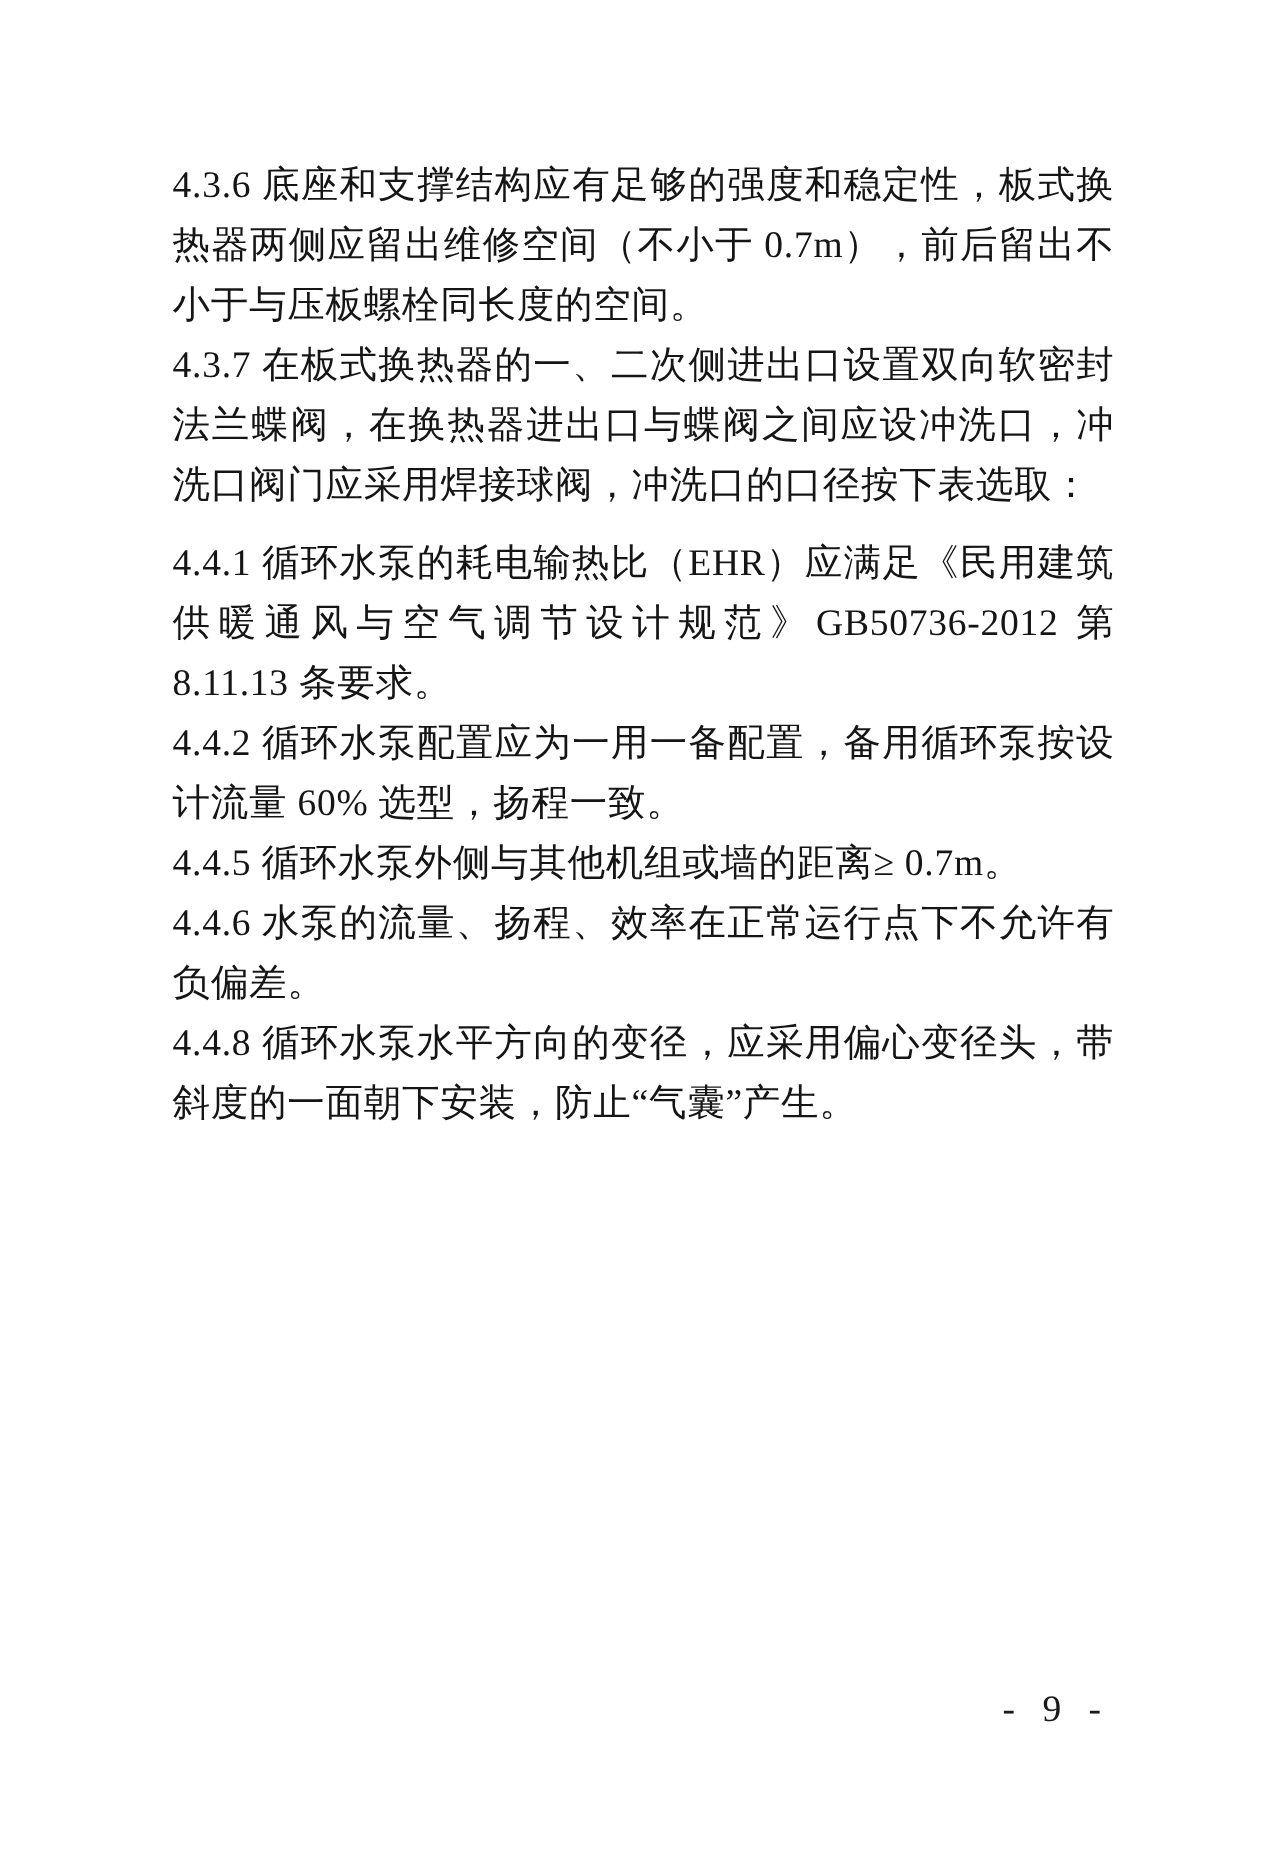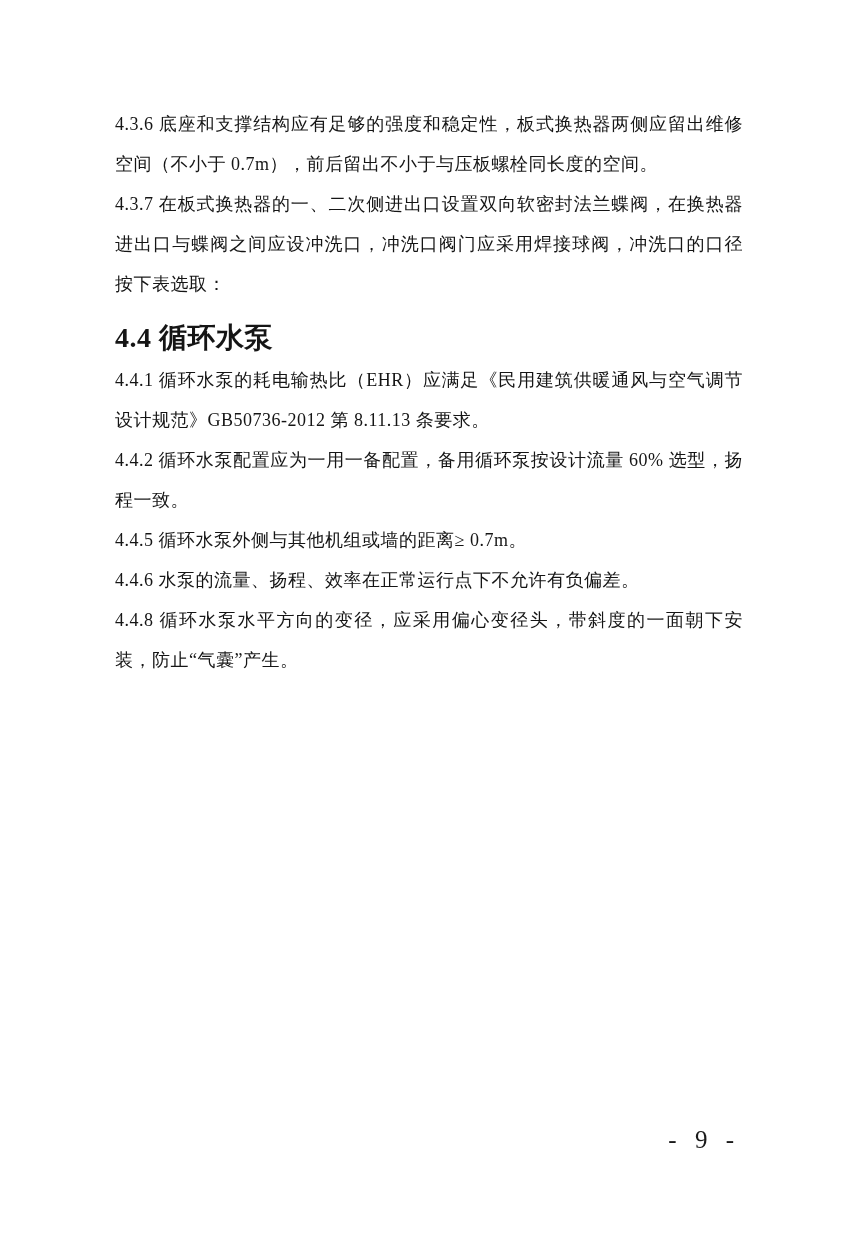--- a/index.html
+++ b/index.html
@@ -16,21 +16,21 @@
     overflow: hidden;
   }
   .page {
     position: absolute;
     left: 115px;
     top: 104px;
     width: 628px;
   }
   .clause {
     margin: 0;
-    font-size: 18px;
+    font-size: 25px;
     line-height: 40px;
     text-align: justify;
     text-justify: inter-character;
     letter-spacing: 0.5px;
   }
   .section-heading {
     margin: 2px 0 0 0;
     font-size: 28px;
     font-weight: bold;
     line-height: 44px;
@@ -76,21 +76,20 @@
     <colgroup>
       <col class="c1">
         <col class="c2">
         <col class="c3">
         <col class="c4">
     </colgroup>
     <tbody>
     </tbody>
   </table>
 
-  <h2 class="section-heading">4.4 循环水泵</h2>
 
   <p class="clause">4.4.1  循环水泵的耗电输热比（EHR）应满足《民用建筑供暖通风与空气调节设计规范》GB50736-2012 第 8.11.13 条要求。</p>
   <p class="clause">4.4.2  循环水泵配置应为一用一备配置，备用循环泵按设计流量 60% 选型，扬程一致。</p>
   <p class="clause">4.4.5 循环水泵外侧与其他机组或墙的距离≥ 0.7m。</p>
   <p class="clause">4.4.6  水泵的流量、扬程、效率在正常运行点下不允许有负偏差。</p>
   <p class="clause">4.4.8  循环水泵水平方向的变径，应采用偏心变径头，带斜度的一面朝下安装，防止“气囊”产生。</p>
 
 </div>
 
 <div class="page-number">- 9 -</div>

